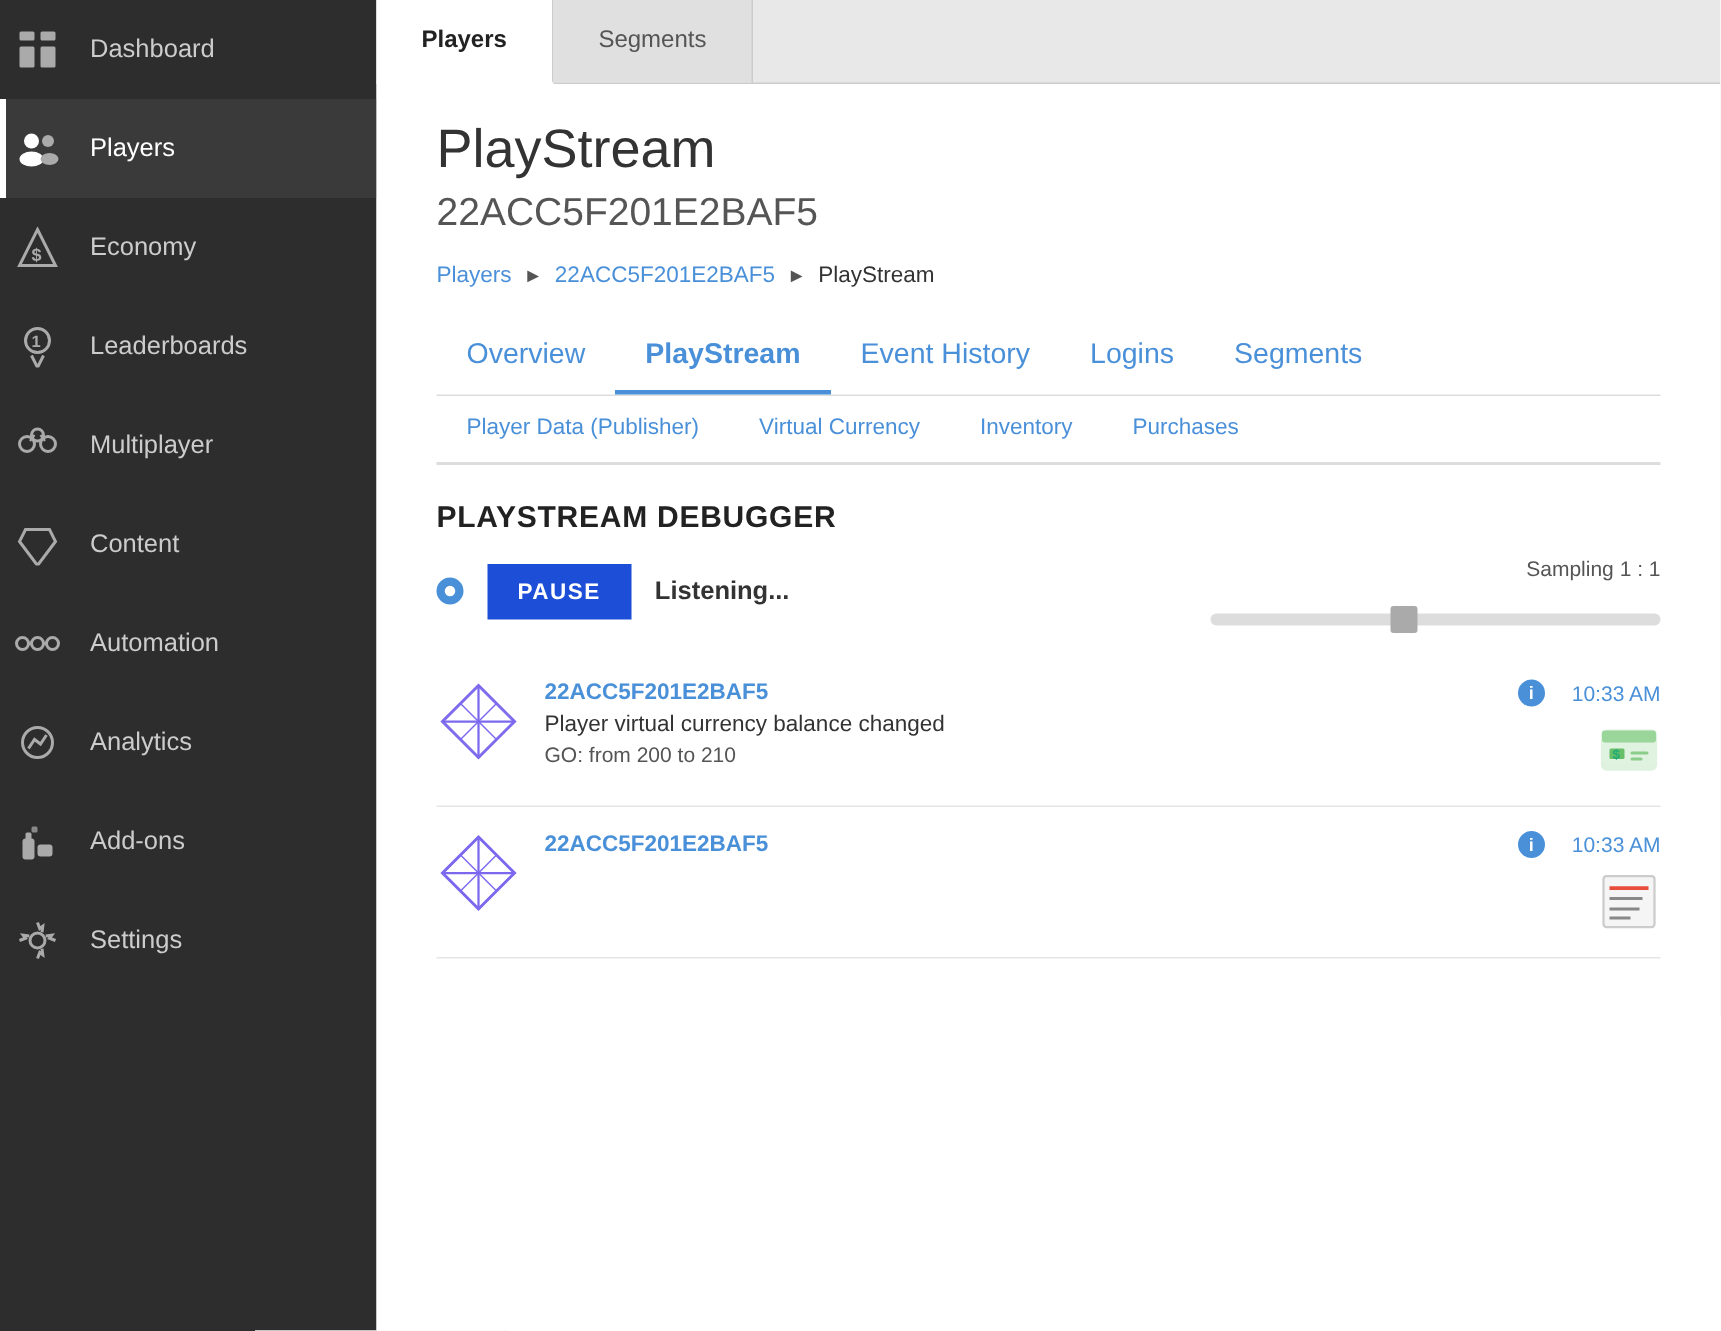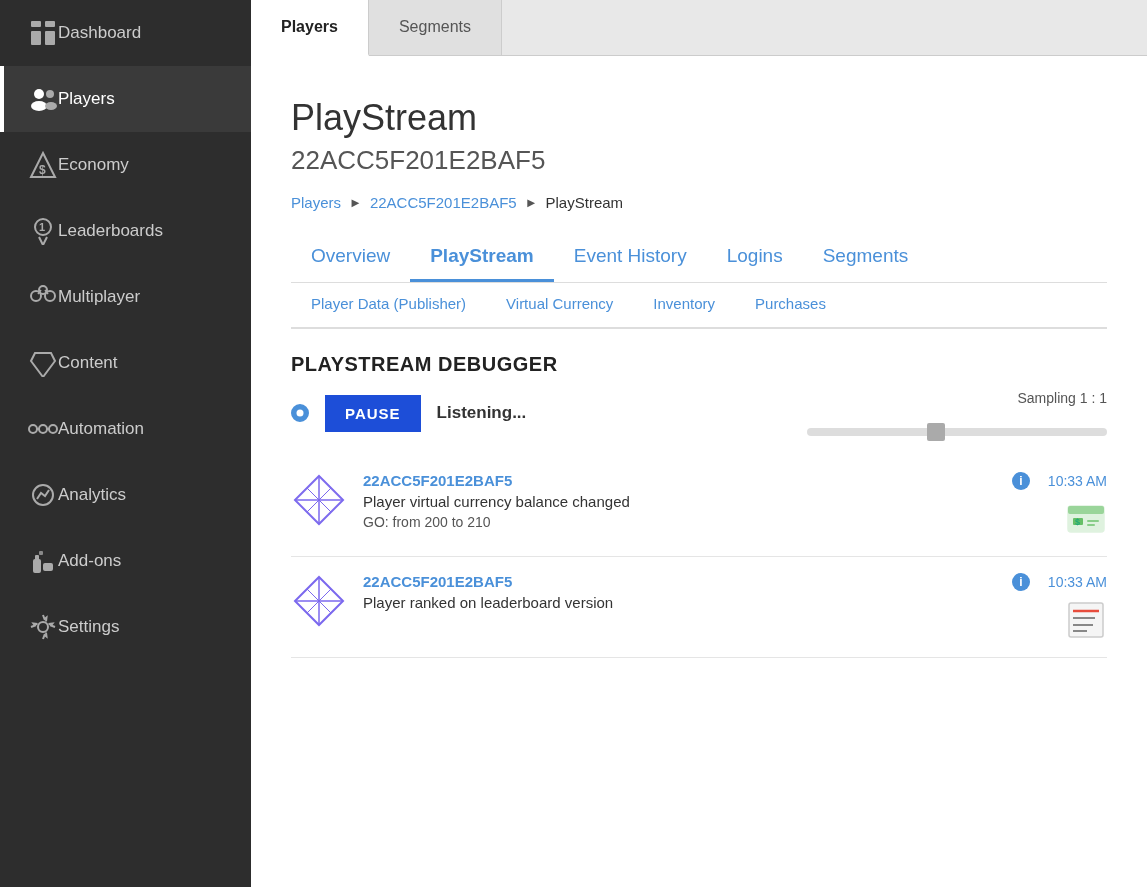--- a/index.html
+++ b/index.html
@@ -12,23 +12,23 @@
       color: #ccc;
       display: flex;
       flex-direction: column;
       flex-shrink: 0;
       height: 887px;
       overflow-y: auto;
     }
     .sidebar-item {
       display: flex;
       align-items: center;
-      padding: 18px 24px;
-      cursor: pointer;
-      gap: 0;
+      padding: 18px 6px;
+      cursor: pointer;
+      gap: 20px;
       font-size: 17px;
       color: #ccc;
       border-left: 4px solid transparent;
     }
     .sidebar-item.active {
       background: #3a3a3a;
       color: #fff;
       border-left: 4px solid #fff;
     }
     .sidebar-icon {
@@ -67,21 +67,21 @@
     .top-tab.active {
       background: #fff;
       color: #222;
       font-weight: 600;
       border-bottom: 2px solid #fff;
       margin-bottom: -1px;
     }
 
     
     .page-content {
-      padding: 41px 40px 0 40px;
+      padding: 22px 40px 0 40px;
       flex: 1;
       overflow-y: auto;
     }
 
     .page-title {
       font-size: 36px;
       font-weight: 300;
       color: #333;
       margin-bottom: 6px;
     }
@@ -514,21 +514,20 @@
           <polygon points="28,52 4,28 16,40" fill="#9b8fef" opacity="0.7"></polygon>
           <polygon points="4,28 28,4 16,16" fill="#7b68ee" opacity="0.8"></polygon>
           <line x1="28" y1="4" x2="28" y2="52" stroke="#7b68ee" stroke-width="1.5"></line>
           <line x1="4" y1="28" x2="52" y2="28" stroke="#7b68ee" stroke-width="1.5"></line>
           <line x1="16" y1="16" x2="40" y2="40" stroke="#7b68ee" stroke-width="1"></line>
           <line x1="40" y1="16" x2="16" y2="40" stroke="#7b68ee" stroke-width="1"></line>
         </svg>
       </div>
       <div class="event-body">
         <div class="event-player-id">22ACC5F201E2BAF5</div>
-        <div class="event-desc">Player ranked on leaderboard version</div>
         <div class="event-detail"></div>
       </div>
       <div class="event-right">
         <div class="event-time-row">
           <div class="info-icon">i</div>
           <span class="event-time">10:33 AM</span>
         </div>
 
         <svg width="42" height="42" viewBox="0 0 42 42">
           <rect x="4" y="4" width="34" height="34" rx="2" fill="#f5f5f5" stroke="#ccc" stroke-width="1.5"></rect>

